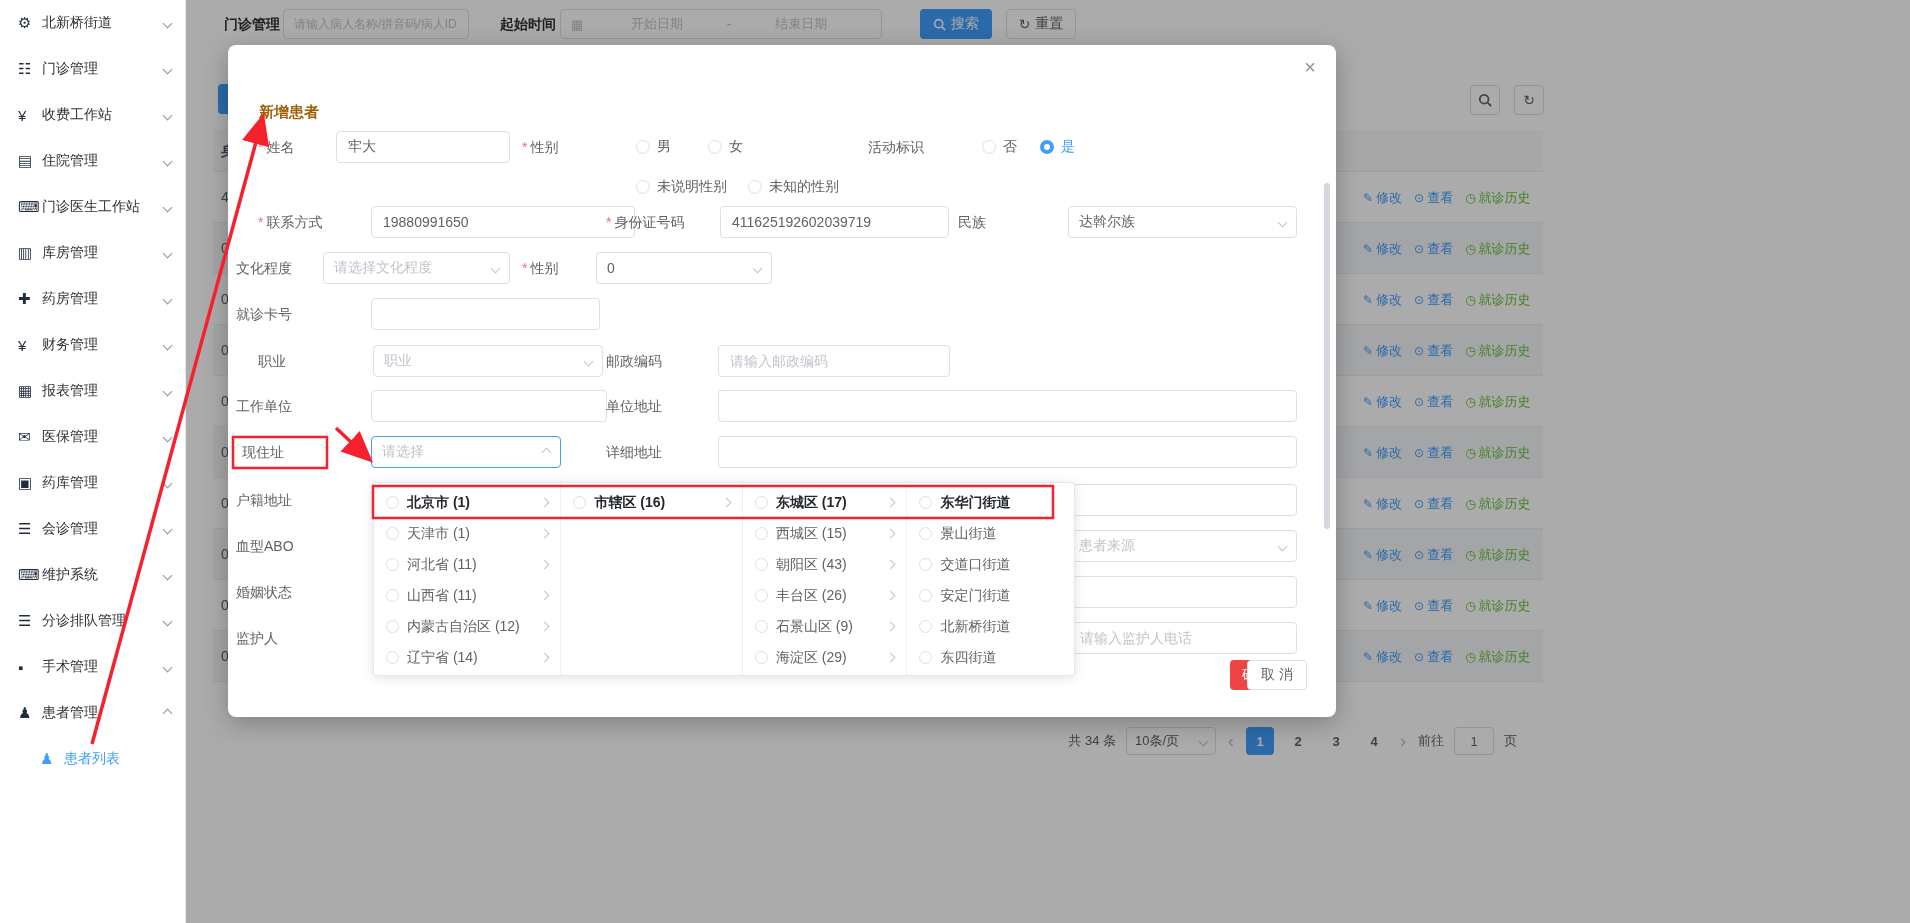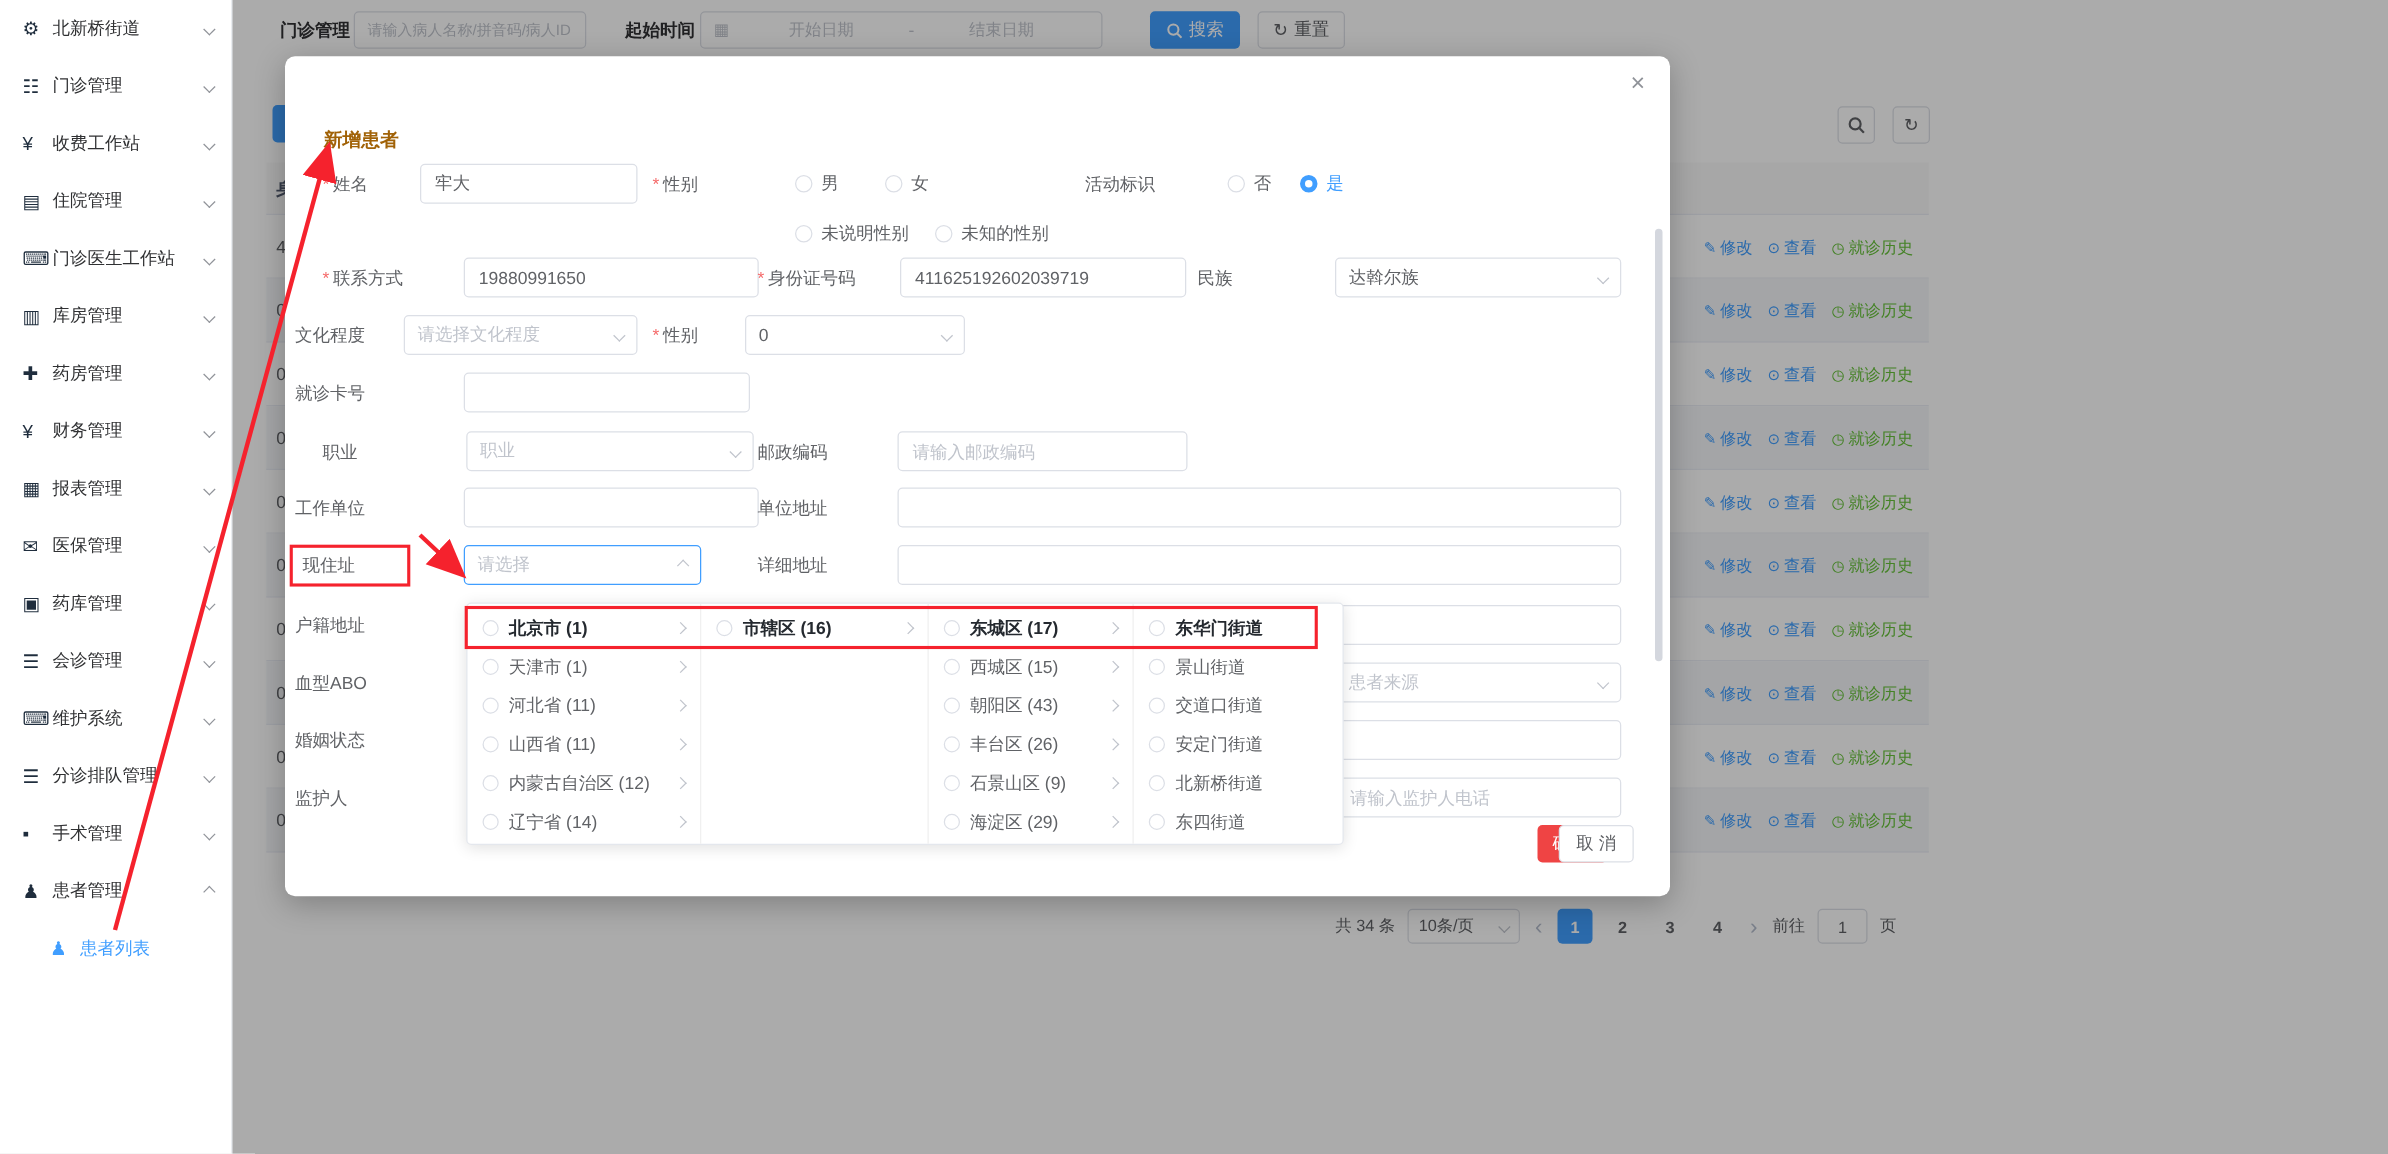--- a/index.html
+++ b/index.html
@@ -433,21 +433,21 @@
   <label class="radio" style="left:408px;top:126px">
       <i class="rdot"></i>
       <span>未说明性别</span>
     </label>
   <label class="radio" style="left:520px;top:126px">
       <i class="rdot"></i>
       <span>未知的性别</span>
     </label>
 
   <div class="flabel" style="left:30px;top:161px"><span class="star">*</span><span>联系方式</span></div>
-  <input class="inp" style="left: 143px; top: 161px; width: 236px;" value="19880991650">
+  <input class="inp" style="left: 143px; top: 161px; width: 264px;" value="19880991650">
   <div class="flabel" style="left:378px;top:161px"><span class="star">*</span><span>身份证号码</span></div>
   <input class="inp" style="left: 492px; top: 161px; width: 229px;" value="411625192602039719">
   <div class="flabel" style="left:730px;top:161px"><span>民族</span></div>
   <div class="sel" style="left:840px;top:161px;width:229px">
       <span class="val">达斡尔族</span>
       <i class="chev chev-down chev-lt"></i>
     </div>
 
   <div class="flabel" style="left:8px;top:207px"><span>文化程度</span></div>
   <div class="sel" style="left:95px;top:207px;width:187px">

